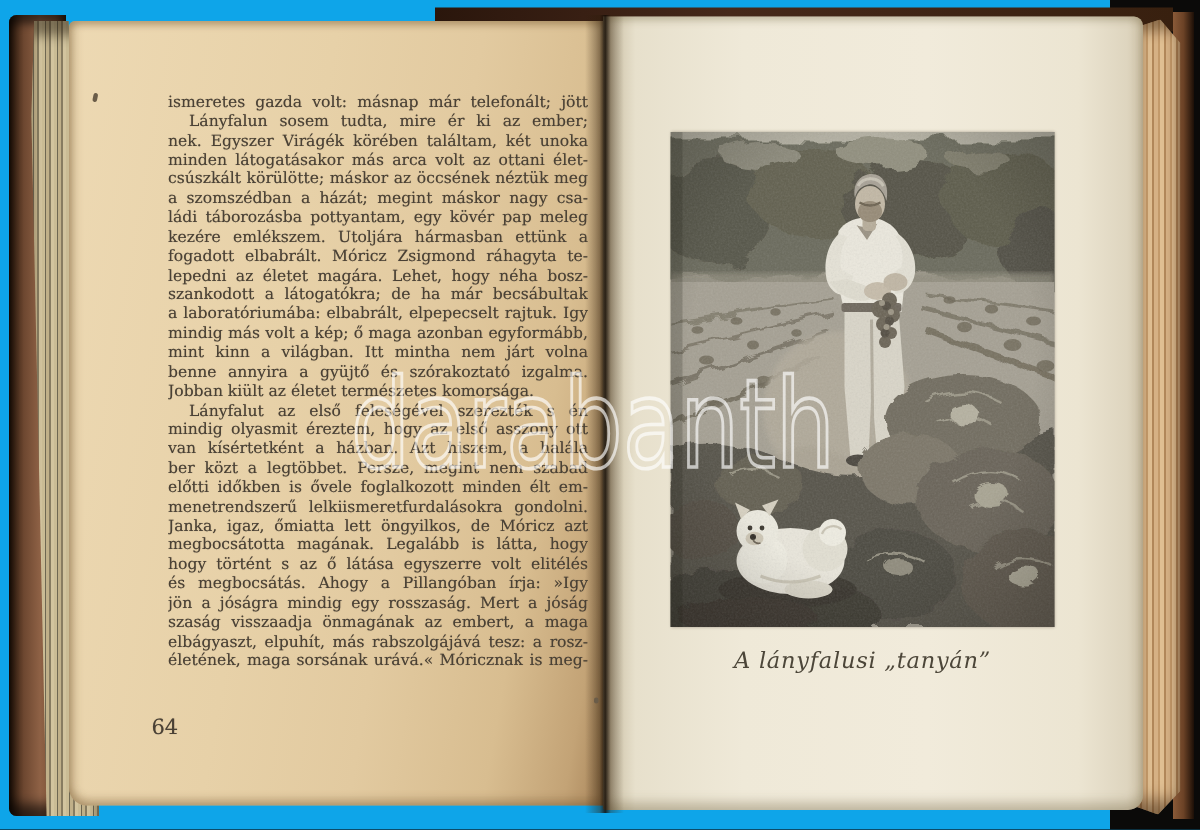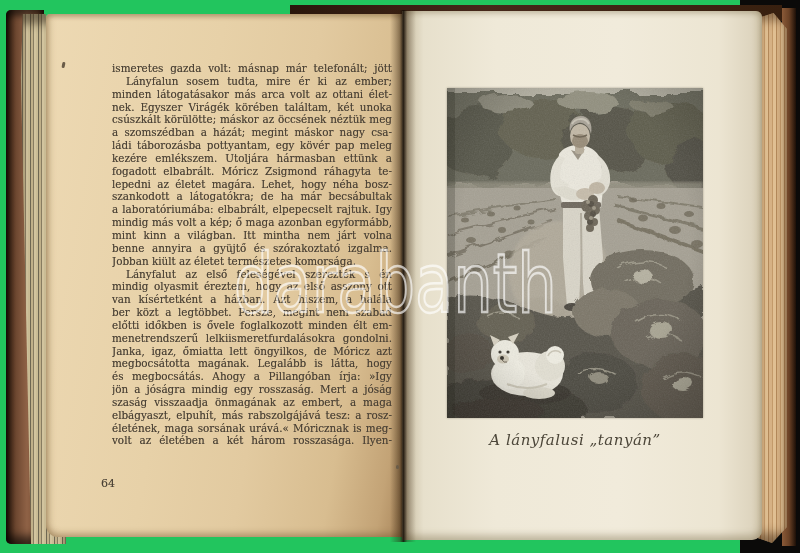--- a/index.html
+++ b/index.html
@@ -1,16 +1,16 @@
 <!DOCTYPE html>
 <html><head>
 <meta charset="utf-8">
 <style>
   html,body{margin:0;padding:0;background:#0b0a09;width:800px;height:553px;overflow:hidden;}
-  #stage{position:relative;width:740px;height:553px;background:#22c55e;font-family:"DejaVu Serif",serif;}
+  #stage{position:relative;width:740px;height:553px;background:#0ea5e9;font-family:"DejaVu Serif",serif;}
 
   
   .spine-top{position:absolute;left:290px;top:5px;width:492px;height:16px;background:linear-gradient(to right,#2a160c,#46281a 40%,#38200f);z-index:1;}
   .cover-left{position:absolute;left:6px;top:10px;width:38px;height:534px;z-index:1;
     background:linear-gradient(to right,#241409,#6d4730 26%,#8f6246 55%,#7a4f33 82%,#4c2c18);
     border-radius:5px 0 0 5px;box-shadow:inset 0 6px 6px rgba(0,0,0,.55), inset 0 -8px 8px rgba(0,0,0,.6);}
   .edge-left{position:absolute;left:20px;top:14px;width:46px;height:530px;z-index:2;
     background:repeating-linear-gradient(to right,#cabc95 0 2px,#6e6752 2px 3px,#c0b089 3px 5px,#877c61 5px 6px,#d2c49e 6px 8px);
     clip-path:polygon(6% 0,56% 0,86% 55%,100% 97%,100% 100%,24% 100%,2% 12%);
     box-shadow:inset 0 10px 8px rgba(40,30,15,.5);}
@@ -32,21 +32,21 @@
   .gutter{position:absolute;left:390px;top:10px;width:26px;height:532px;z-index:4;
     background:linear-gradient(to right,rgba(50,32,14,0) 0%,rgba(48,30,12,.45) 38%,rgba(20,12,5,.85) 52%,rgba(48,30,12,.35) 66%,rgba(50,32,14,0) 100%);}
 
   
   .text-block{position:absolute;left:112px;top:62px;width:280px;z-index:10;
     font-size:10.4px;line-height:12.85px;color:#4a4135;
     text-shadow:0 0 .5px rgba(74,65,53,.55);}
   .bline{text-align:justify;text-align-last:justify;height:12.85px;overflow:hidden;white-space:nowrap;}
   .bline.pend{text-align-last:left;}
   .bline.ind{text-indent:14px;}
-  .pagenum{position:absolute;left:101px;top:477px;z-index:10;font-size:11px;color:#4a4135;
+  .pagenum{position:absolute;left:101px;top:477px;z-index:10;font-size:14px;color:#4a4135;
     text-shadow:0 0 .5px rgba(74,65,53,.5);text-align:right;}
 
   
   .photo{position:absolute;left:447px;top:88px;width:256px;height:330px;z-index:10;
     box-shadow:inset 0 0 10px rgba(40,36,28,.45), 0 0 2px rgba(60,50,35,.4);}
   .photo svg{display:block;}
   .caption{position:absolute;left:447px;top:431px;width:256px;z-index:10;text-align:center;
     font-style:italic;font-size:15px;letter-spacing:.5px;color:#4c4639;}
 
   
@@ -72,48 +72,48 @@
   <div class="page-left"></div>
   <div class="page-right"></div>
   <div class="gutter"></div>
 
   <div class="speck-a"></div>
   <div class="speck-b"></div>
 
   <div class="text-block">
       <div class="bline">ismeretes gazda volt: másnap már telefonált; jött</div>
       <div class="bline ind">Lányfalun sosem tudta, mire ér ki az ember;</div>
+      <div class="bline">nek. Egyszer Virágék körében találtam, két unoka</div>
       <div class="bline">minden látogatásakor más arca volt az ottani élet-</div>
-      <div class="bline">nek. Egyszer Virágék körében találtam, két unoka</div>
       <div class="bline">csúszkált körülötte; máskor az öccsének néztük meg</div>
       <div class="bline">a szomszédban a házát; megint máskor nagy csa-</div>
       <div class="bline">ládi táborozásba pottyantam, egy kövér pap meleg</div>
       <div class="bline">kezére emlékszem. Utoljára hármasban ettünk a</div>
       <div class="bline">fogadott elbabrált. Móricz Zsigmond ráhagyta te-</div>
       <div class="bline">lepedni az életet magára. Lehet, hogy néha bosz-</div>
       <div class="bline">szankodott a látogatókra; de ha már becsábultak</div>
       <div class="bline">a laboratóriumába: elbabrált, elpepecselt rajtuk. Igy</div>
       <div class="bline">mindig más volt a kép; ő maga azonban egyformább,</div>
       <div class="bline">mint kinn a világban. Itt mintha nem járt volna</div>
       <div class="bline">benne annyira a gyüjtő és szórakoztató izgalma.</div>
       <div class="bline pend">Jobban kiült az életet természetes komorsága.</div>
       <div class="bline ind">Lányfalut az első feleségével szerezték s én</div>
       <div class="bline">mindig olyasmit éreztem, hogy az első asszony ott</div>
       <div class="bline">van kísértetként a házban. Azt hiszem, a halála</div>
       <div class="bline">ber közt a legtöbbet. Persze, megint nem szabad</div>
       <div class="bline">előtti időkben is ővele foglalkozott minden élt em-</div>
       <div class="bline">menetrendszerű lelkiismeretfurdalásokra gondolni.</div>
       <div class="bline">Janka, igaz, őmiatta lett öngyilkos, de Móricz azt</div>
       <div class="bline">megbocsátotta magának. Legalább is látta, hogy</div>
+      <div class="bline">hogy történt s az ő látása egyszerre volt elitélés</div>
       <div class="bline">és megbocsátás. Ahogy a Pillangóban írja: »Igy</div>
       <div class="bline">jön a jóságra mindig egy rosszaság. Mert a jóság</div>
       <div class="bline">szaság visszaadja önmagának az embert, a maga</div>
       <div class="bline">elbágyaszt, elpuhít, más rabszolgájává tesz: a rosz-</div>
       <div class="bline">életének, maga sorsának urává.« Móricznak is meg-</div>
-      <div class="bline">volt az életében a két három rosszasága. Ilyen-</div>
     </div>
   <div class="pagenum">64</div>
 
   <div class="photo">
     <svg viewBox="0 0 256 330" width="256" height="330" xmlns="http://www.w3.org/2000/svg">
       <defs>
         <filter id="roughF" x="-20%" y="-20%" width="140%" height="140%">
           <feTurbulence type="fractalNoise" baseFrequency="0.035 0.05" numOctaves="4" seed="11" result="n"></feTurbulence>
           <feDisplacementMap in="SourceGraphic" in2="n" scale="16"></feDisplacementMap>
         </filter>

